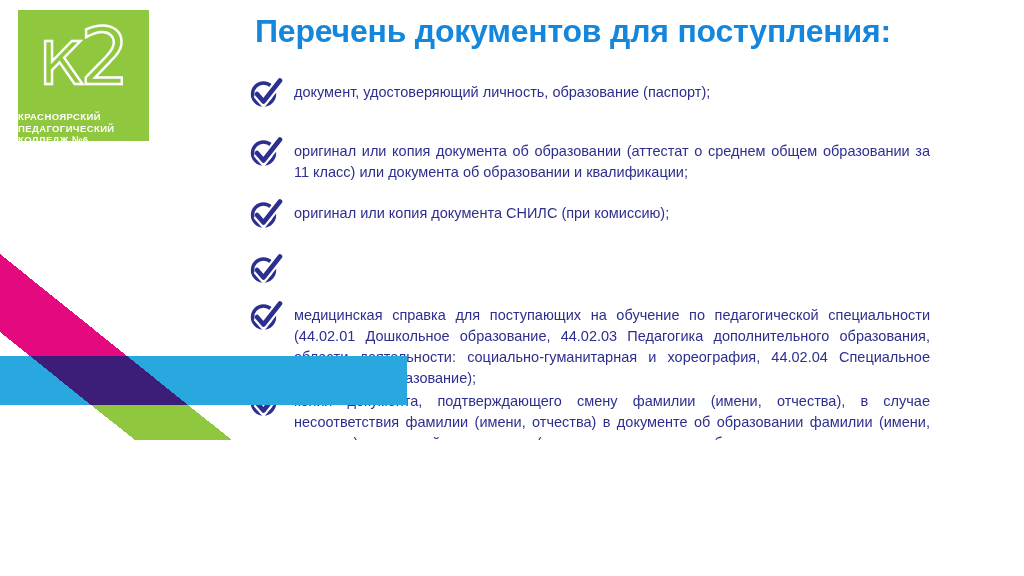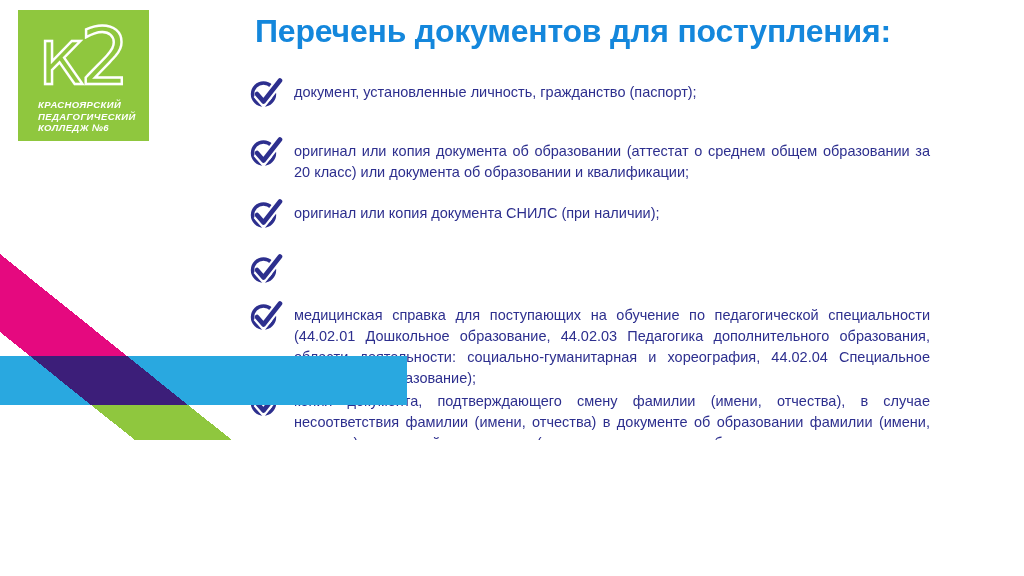--- a/index.html
+++ b/index.html
@@ -8,22 +8,22 @@
     font-family:"Liberation Sans", sans-serif;
   }
   .slide{position:relative;width:1024px;height:440px;background:#ffffff;overflow:hidden;}
 
   
   .logo{
     position:absolute;left:18px;top:10px;width:131px;height:131px;
     background:#8FC73E;box-sizing:border-box;padding:8px 0 0 0;
   }
   .logo-glyph{display:block;margin:2px auto 0 auto;}
-  .logo-org{padding-left:20px;margin-top:5px;color:#ffffff;
-    font-size:9.5px;font-weight:bold;line-height:11.5px;letter-spacing:0.4px;font-style:italic;}
+  .logo-org{margin-top:17px;color:#ffffff;
+    font-size:9.5px;font-weight:bold;line-height:11.5px;letter-spacing:0.4px;}
 
   
   .title{
     position:absolute;left:255px;top:13px;margin:0;
     font-size:32px;font-weight:bold;color:#1487DC;letter-spacing:-0.2px;
     white-space:nowrap;
   }
 
   
   .checklist{position:absolute;left:250px;top:82px;width:684px;}
@@ -58,39 +58,39 @@
   <h1 class="title">Перечень документов для поступления:</h1>
 
   <div class="checklist">
 
     <div class="item mb1">
       <svg class="check" viewBox="0 0 34 31">
         <circle cx="13.5" cy="17" r="11" fill="none" stroke="#2D2F8E" stroke-width="3.4"></circle>
         <path d="M7 17 L13.5 24.5 L30 3.5" fill="none" stroke="#ffffff" stroke-width="9"></path>
         <path d="M7 17 L13.5 24.5 L30 3.5" fill="none" stroke="#2D2F8E" stroke-width="4.6" stroke-linecap="round" stroke-linejoin="round"></path>
       </svg>
-      <p class="item-text">документ, установленные личность, гражданство (паспорт);</p>
+      <p class="item-text">документ, удостоверяющий личность, образование (паспорт);</p>
     </div>
 
     <div class="item mb2">
       <svg class="check" viewBox="0 0 34 31">
         <circle cx="13.5" cy="17" r="11" fill="none" stroke="#2D2F8E" stroke-width="3.4"></circle>
         <path d="M7 17 L13.5 24.5 L30 3.5" fill="none" stroke="#ffffff" stroke-width="9"></path>
         <path d="M7 17 L13.5 24.5 L30 3.5" fill="none" stroke="#2D2F8E" stroke-width="4.6" stroke-linecap="round" stroke-linejoin="round"></path>
       </svg>
-      <p class="item-text">оригинал или копия документа об образовании (аттестат о среднем общем образовании за 20 класс) или документа об образовании и квалификации;</p>
+      <p class="item-text">оригинал или копия документа об образовании (аттестат о среднем общем образовании за 11 класс) или документа об образовании и квалификации;</p>
     </div>
 
     <div class="item mb3">
       <svg class="check" viewBox="0 0 34 31">
         <circle cx="13.5" cy="17" r="11" fill="none" stroke="#2D2F8E" stroke-width="3.4"></circle>
         <path d="M7 17 L13.5 24.5 L30 3.5" fill="none" stroke="#ffffff" stroke-width="9"></path>
         <path d="M7 17 L13.5 24.5 L30 3.5" fill="none" stroke="#2D2F8E" stroke-width="4.6" stroke-linecap="round" stroke-linejoin="round"></path>
       </svg>
-      <p class="item-text">оригинал или копия документа СНИЛС (при наличии);</p>
+      <p class="item-text">оригинал или копия документа СНИЛС (при комиссию);</p>
     </div>
 
     <div class="item mb4">
       <svg class="check" viewBox="0 0 34 31">
         <circle cx="13.5" cy="17" r="11" fill="none" stroke="#2D2F8E" stroke-width="3.4"></circle>
         <path d="M7 17 L13.5 24.5 L30 3.5" fill="none" stroke="#ffffff" stroke-width="9"></path>
         <path d="M7 17 L13.5 24.5 L30 3.5" fill="none" stroke="#2D2F8E" stroke-width="4.6" stroke-linecap="round" stroke-linejoin="round"></path>
       </svg>
     </div>
 

